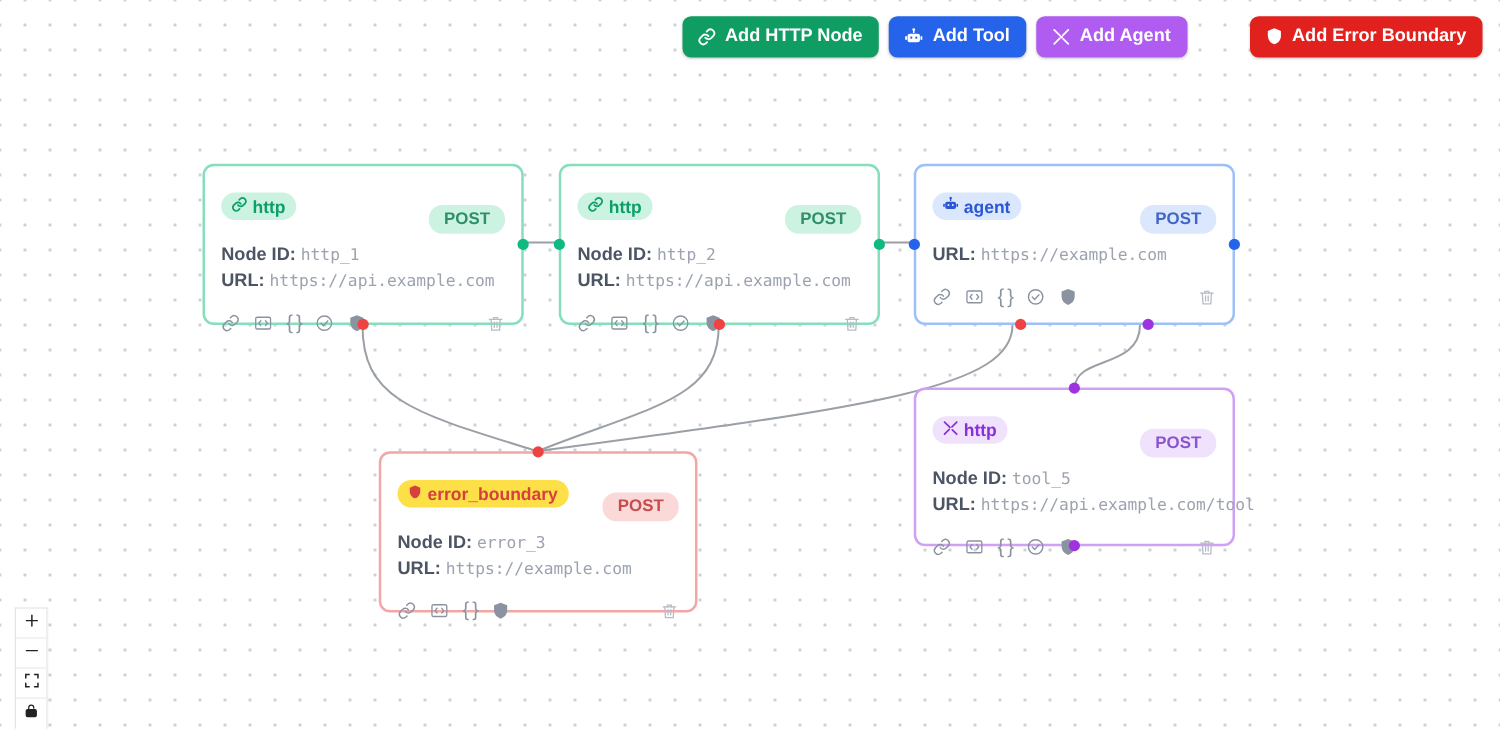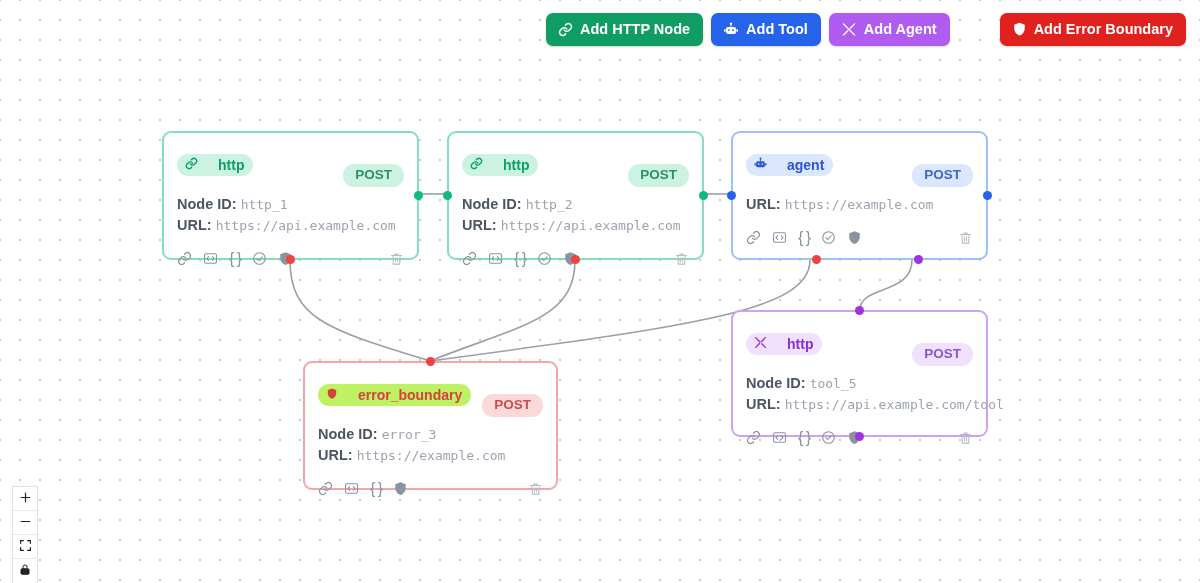--- a/index.html
+++ b/index.html
@@ -67,21 +67,21 @@
 
   .node-head {
     display: flex;
     align-items: center;
     justify-content: space-between;
     margin-bottom: 7px;
   }
   .type-pill {
     display: inline-flex;
     align-items: center;
-    gap: 20px;
+    gap: 4px;
     border-radius: 11px;
     padding: 3px 9px 4px 8px;
     font-size: 14px;
     font-weight: bold;
     line-height: 1;
   }
   .method-pill {
     border-radius: 11px;
     padding: 4px 12px 5px 12px;
     font-size: 13.5px;
@@ -117,21 +117,21 @@
   .h-purple { background: #a033e0; }
 
   
   .n-green  { border-color: #86dfbb; }
   .n-green  .type-pill   { background: #ccf3e2; color: #0d9e6a; }
   .n-green  .method-pill { background: #ccf3e2; color: #2f8f6b; }
   .n-blue   { border-color: #9ec0f8; }
   .n-blue   .type-pill   { background: #dbe7fd; color: #2b56d4; }
   .n-blue   .method-pill { background: #dbe7fd; color: #4166c9; }
   .n-red    { border-color: #f3a6a6; }
-  .n-red    .type-pill   { background: #bef264; color: #d6403f; justify-content: center; }
+  .n-red    .type-pill   { background: #fde047; color: #d6403f; justify-content: center; }
   .n-red    .method-pill { background: #fbd9d9; color: #c44e4e; }
   .n-purple { border-color: #cfa1f5; }
   .n-purple .type-pill   { background: #f0e2fd; color: #8b2fd8; }
   .n-purple .method-pill { background: #f0e2fd; color: #8b55cf; }
 
   
   #zoom-controls {
     position: absolute;
     left: 12px; bottom: 0px;
     width: 26px;

